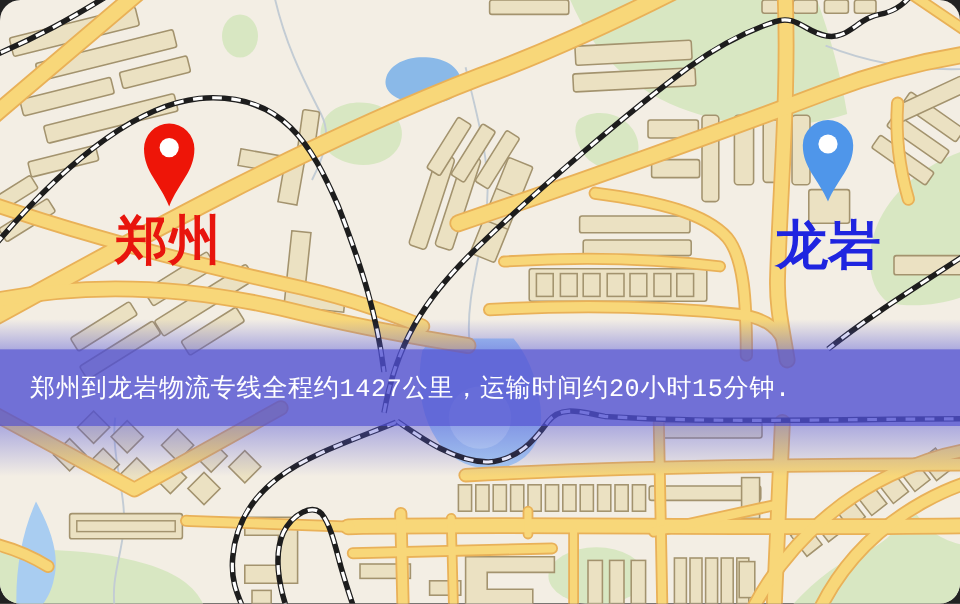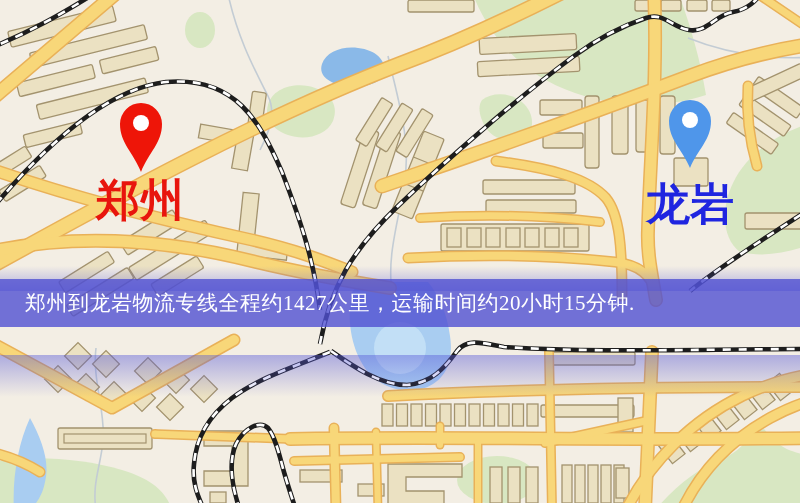--- a/index.html
+++ b/index.html
@@ -1,36 +1,36 @@
 <!DOCTYPE html>
 <html><head>
 <meta charset="utf-8">
 <style>
   html,body{margin:0;padding:0;background:#222;}
   .viewport{position:relative;width:800px;height:503px;overflow:hidden;
-    font-family:Liberation Serif, serif;}
+    font-family:Liberation Mono, monospace;border-radius:17px;}
   svg{display:block;position:absolute;top:0;left:0;}
   
   .b{fill:#ebe1c2;stroke:#a3936e;stroke-width:1.3;}
   .bo{fill:#ece2c4;stroke:#a3936e;stroke-width:1.3;}
   .bd{fill:none;stroke:#a3936e;stroke-width:1.2;}
   .park{fill:#d8e7c2;}
   .water{fill:#a9cdf1;}
   .stream{fill:none;stroke:#c3ccd4;stroke-width:1.6;}
   .rc{fill:none;stroke:#e9b158;stroke-linecap:round;stroke-linejoin:round;}
   .rf{fill:none;stroke:#f8d779;stroke-linecap:round;stroke-linejoin:round;}
   .rlb{fill:none;stroke:#1d1d1d;stroke-width:4.6;}
   .rlw{fill:none;stroke:#ffffff;stroke-width:2.6;stroke-dasharray:8 8;}
   .city-label{font-weight:bold;font-size:44px;}
   
   .haze-top{position:absolute;left:0;top:266px;width:100%;height:25px;
     background:linear-gradient(rgba(88,90,216,0),rgba(88,90,216,0.45));pointer-events:none;}
   .haze-bottom{position:absolute;left:0;top:355px;width:100%;height:42px;
     background:linear-gradient(rgba(88,90,216,0.45),rgba(88,90,216,0));pointer-events:none;}
-  .banner{position:absolute;left:0;top:279px;width:100%;height:48px;}
+  .banner{position:absolute;left:0;top:291px;width:100%;height:64px;}
   .banner-bg{position:absolute;inset:0;opacity:0.8;}
   .banner-text{position:absolute;left:25px;top:0;height:100%;display:flex;align-items:center;
     font-size:21px;letter-spacing:0.5px;white-space:nowrap;}
 </style>
 </head>
 <body>
 
 <div class="viewport">
 
 <svg width="800" height="503" viewBox="0 0 800 503">

